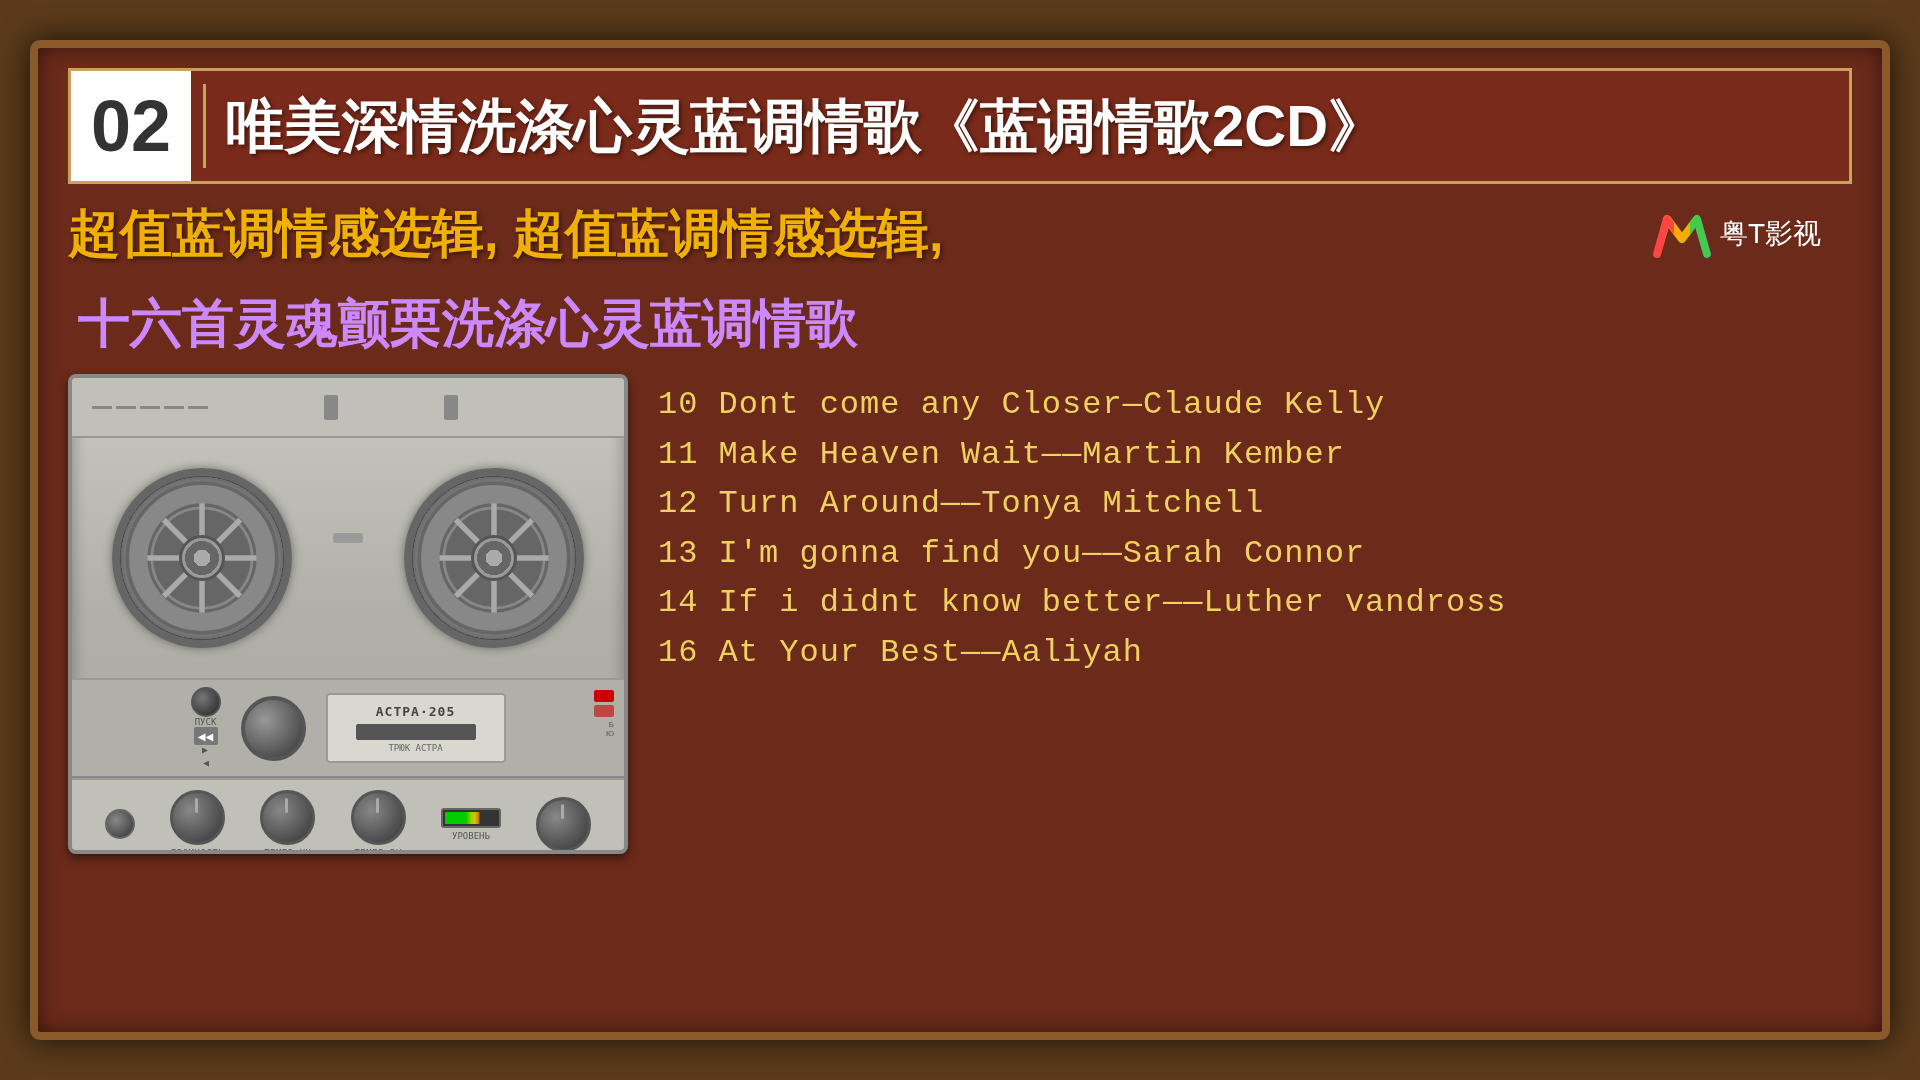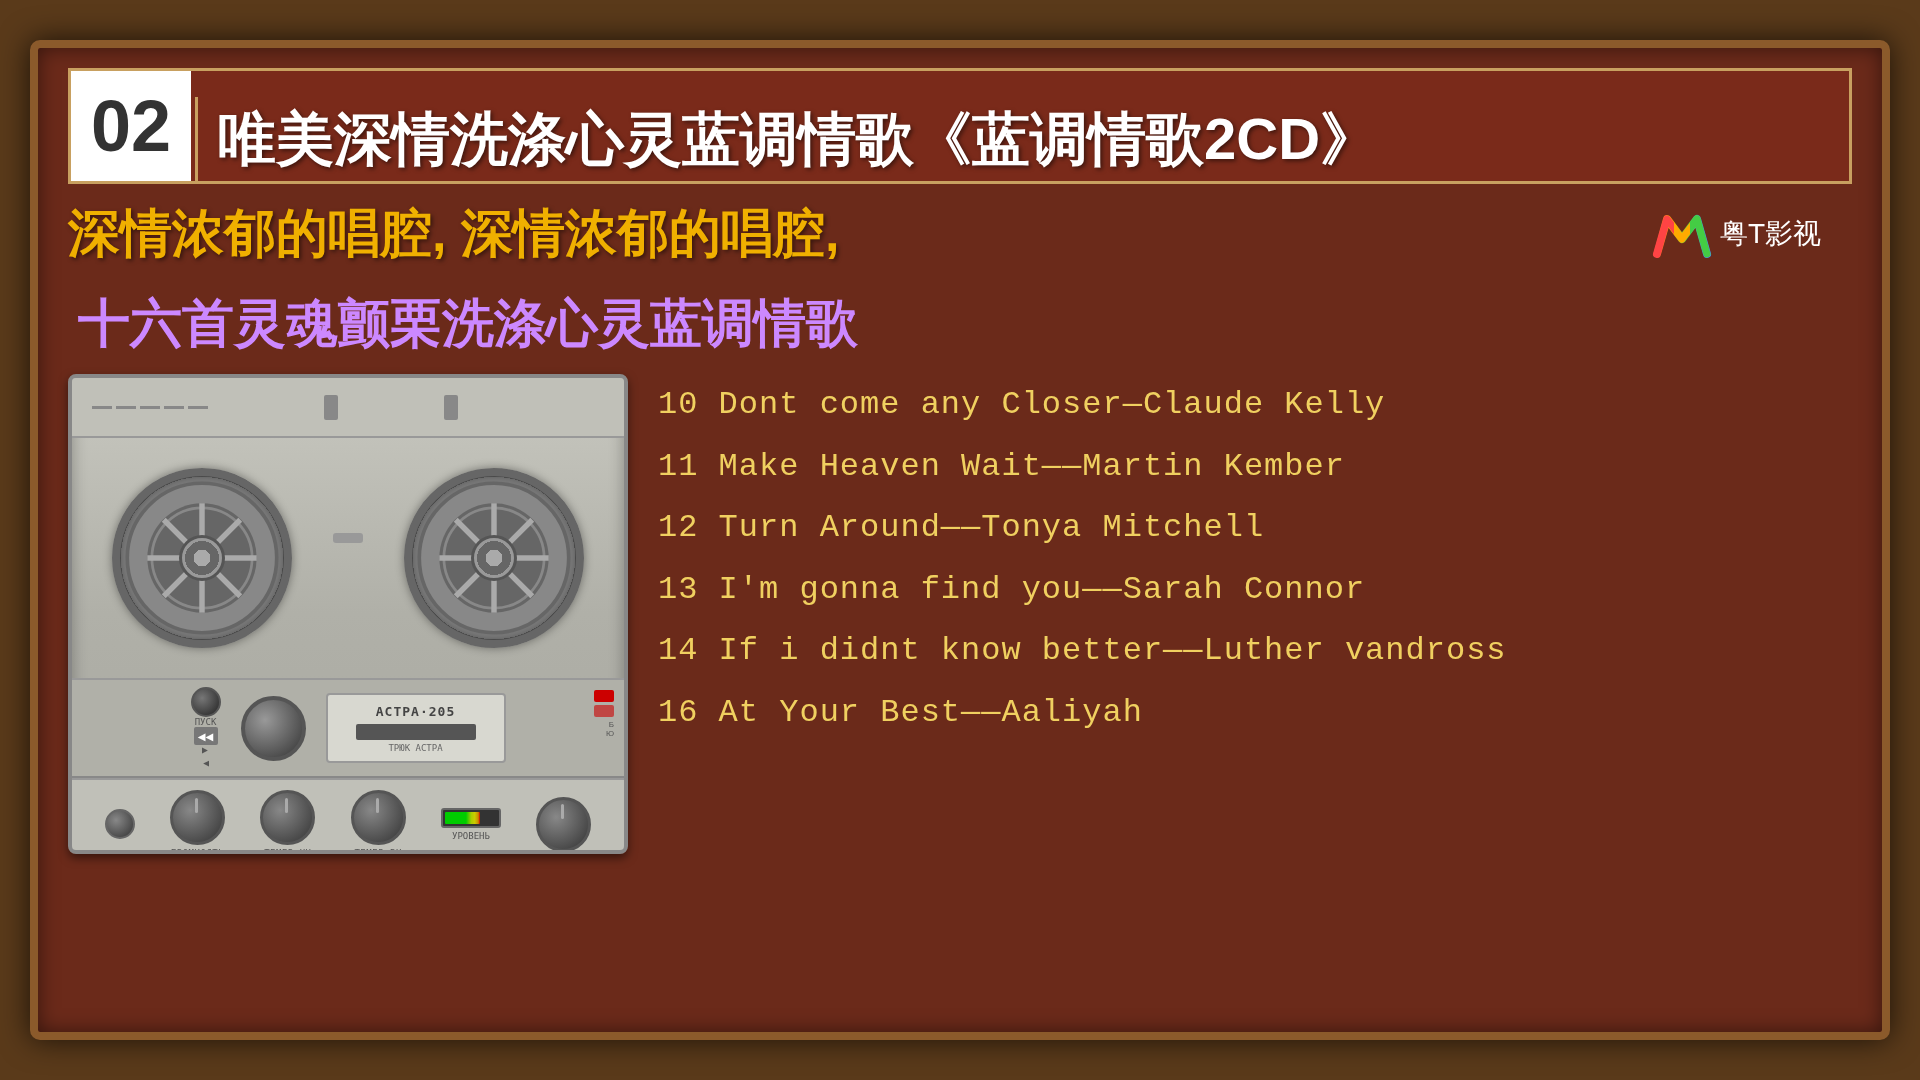--- a/index.html
+++ b/index.html
@@ -24,22 +24,22 @@
       box-shadow: inset 0 0 20px rgba(0,0,0,0.5), 0 0 30px rgba(0,0,0,0.7);
       display: flex;
       flex-direction: column;
       padding: 20px 30px;
       gap: 10px;
     }
 
     
     .header-row {
       display: flex;
-      align-items: flex-end;
-      gap: 4px;
+      align-items: center;
+      gap: 12px;
       border: 3px solid #c8a060;
       background: #7a2a1a;
     }
 
     .number-box {
       background: white;
       color: #333;
       font-size: 72px;
       font-weight: bold;
       width: 120px;
@@ -349,21 +349,21 @@
       border-radius: 50%;
       background: radial-gradient(circle at 35% 35%, #777, #222);
       border: 2px solid #555;
     }
 
     
     .song-list {
       flex: 1;
       display: flex;
       flex-direction: column;
-      gap: 20px;
+      gap: 8px;
       padding-top: 10px;
       justify-content: flex-end;
     }
 
     .song-item {
       color: #f0d060;
       font-size: 32px;
       font-family: 'Courier New', monospace;
       letter-spacing: 1px;
       line-height: 1.3;
@@ -376,21 +376,21 @@
 <div class="outer-frame">
 
   <div class="header-row">
     <div class="number-box">02</div>
     <div class="title-box">
       <div class="main-title">唯美深情洗涤心灵蓝调情歌《蓝调情歌2CD》</div>
     </div>
   </div>
 
   <div class="subtitle-row">
-    <div class="subtitle-text">深情浓郁的唱腔, 深情浓郁的唱腔,</div>
+    <div class="subtitle-text">超值蓝调情感选辑, 超值蓝调情感选辑,</div>
     <div class="logo-area">
 
       <svg class="logo-icon" viewBox="0 0 60 50" xmlns="http://www.w3.org/2000/svg">
         <polygon points="5,45 20,10 30,30 40,10 55,45" fill="none" stroke="none"></polygon>
         <path d="M5,45 L15,10 L30,30 L45,10 L55,45" fill="none" stroke-width="8" stroke-linecap="round" stroke-linejoin="round" stroke="url(#grad1)"></path>
         <defs>
           <linearGradient id="grad1" x1="0%" y1="0%" x2="100%" y2="0%">
             <stop offset="0%" style="stop-color:#ff4444"></stop>
             <stop offset="33%" style="stop-color:#ffaa00"></stop>
             <stop offset="66%" style="stop-color:#44dd44"></stop>

